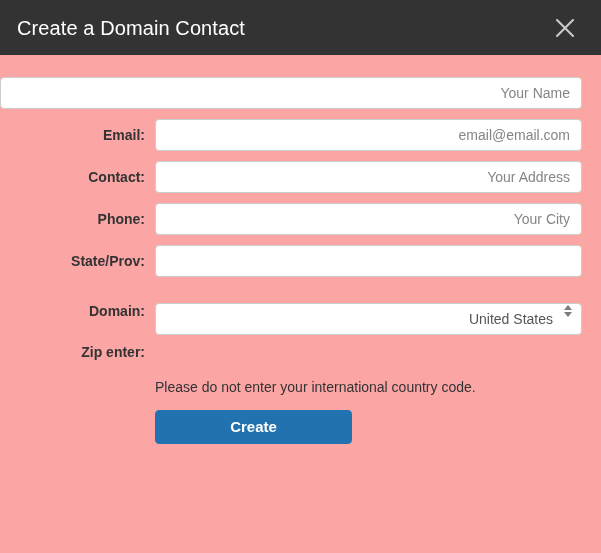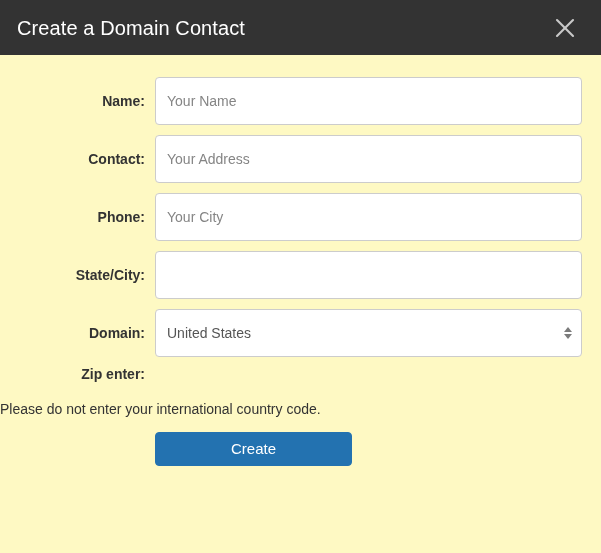--- a/index.html
+++ b/index.html
@@ -12,21 +12,21 @@
     height: 553px;
     background: #ffffff;
     font-family: "Liberation Sans", sans-serif;
     -webkit-font-smoothing: antialiased;
     overflow: hidden;
   }
 
   .modal {
     width: 601px;
     height: 553px;
-    background: #fef9c3;
+    background: #fca5a5;
     display: flex;
     flex-direction: column;
     box-sizing: border-box;
   }
 
   
   .modal-header {
     height: 55px;
     background: #333333;
     display: flex;
@@ -80,51 +80,53 @@
     box-sizing: border-box;
     font-size: 14px;
     font-weight: bold;
     color: #333333;
     line-height: 1;
     white-space: nowrap;
   }
 
   .form-control {
     flex: 1;
-    height: 48px;
+    height: 32px;
     border: 1px solid #cccccc;
     border-radius: 4px;
     padding: 0 11px;
     box-sizing: border-box;
     font-family: "Liberation Sans", sans-serif;
     font-size: 14px;
     color: #555555;
     background: #ffffff;
     outline: none;
     min-width: 0;
+    text-align: right;
   }
   .form-control::placeholder {
     color: #858585;
     opacity: 1;
   }
   .form-control::-webkit-input-placeholder { color: #858585; }
 
   
   .select-wrap {
     flex: 1;
     position: relative;
     min-width: 0;
   }
   .select-wrap .form-control {
     width: 100%;
     appearance: none;
     -webkit-appearance: none;
     -moz-appearance: none;
     padding-right: 28px;
     cursor: pointer;
+    margin-top: 16px;
   }
   .stepper {
     position: absolute;
     right: 10px;
     top: 50%;
     transform: translateY(-50%);
     width: 9px;
     height: 16px;
     pointer-events: none;
     display: flex;
@@ -143,21 +145,20 @@
     width: 0; height: 0;
     border-left: 4.5px solid transparent;
     border-right: 4.5px solid transparent;
     border-top: 5px solid #7b7b7b;
   }
 
   .help-row {
     display: flex;
     margin-top: 1px;
     padding-right: 19px;
-    flex-direction: column;
   }
   .help-spacer {
     width: 155px;
     flex: none;
   }
   .help-text {
     font-size: 14px;
     color: #333333;
     line-height: 1.2;
   }
@@ -175,21 +176,21 @@
   }
   .btn-primary {
     width: 197px;
     height: 34px;
     background: #2372b0;
     border: 1px solid #2372b0;
     border-radius: 4px;
     color: #ffffff;
     font-family: "Liberation Sans", sans-serif;
     font-size: 15px;
-    font-weight: normal;
+    font-weight: bold;
     cursor: pointer;
     padding: 0;
     line-height: 1;
   }
 </style>
 </head>
 <body>
 
 <div class="modal">
 
@@ -201,38 +202,41 @@
           <line x1="3" y1="3" x2="19" y2="19" stroke="#c9c9c9" stroke-width="2.1" stroke-linecap="round"></line>
           <line x1="19" y1="3" x2="3" y2="19" stroke="#c9c9c9" stroke-width="2.1" stroke-linecap="round"></line>
         </svg>
       </span>
     </button>
   </div>
 
   <div class="modal-body">
 
     <div class="form-row">
-      <label class="form-label">Name:</label>
       <input class="form-control" type="text" placeholder="Your Name" style="">
     </div>
 
+    <div class="form-row">
+      <label class="form-label">Email:</label>
+      <input class="form-control" type="text" placeholder="email@email.com" style="">
+    </div>
 
 
     <div class="form-row">
       <label class="form-label">Contact:</label>
       <input class="form-control" type="text" placeholder="Your Address" style="">
     </div>
 
     <div class="form-row">
       <label class="form-label">Phone:</label>
       <input class="form-control" type="text" placeholder="Your City" style="">
     </div>
 
     <div class="form-row">
-      <label class="form-label">State/City:</label>
+      <label class="form-label">State/Prov:</label>
       <input class="form-control" type="text" placeholder="" style="">
     </div>
 
     <div class="form-row">
       <label class="form-label">Domain:</label>
       <div class="select-wrap">
         <select class="form-control">
           <option>United States</option>
         </select>
         <span class="stepper">

